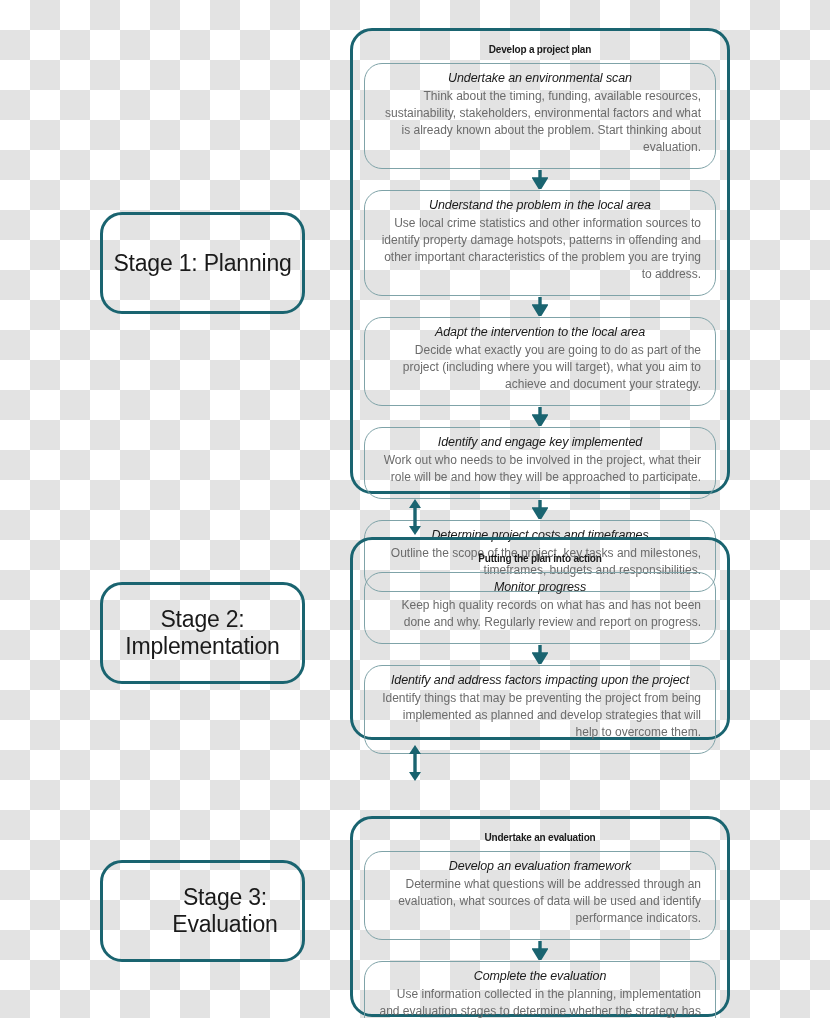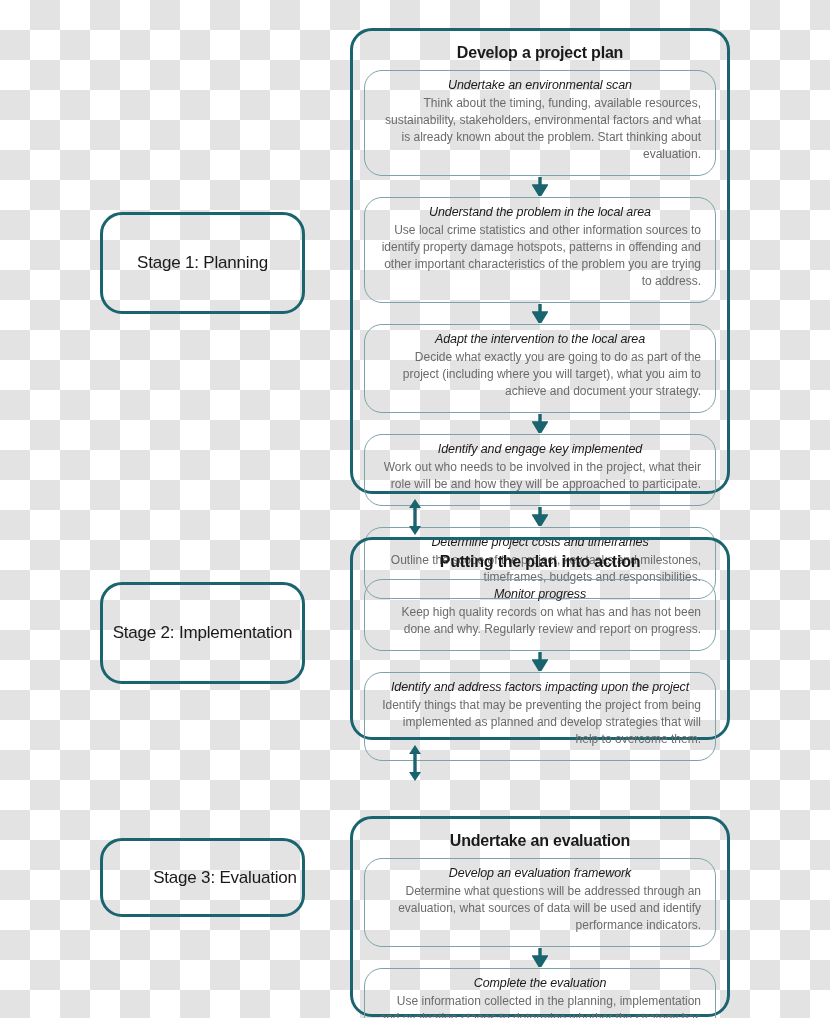--- a/index.html
+++ b/index.html
@@ -34,46 +34,46 @@
     width: 205px;
     border: 3px solid #1a6470;
     border-radius: 22px;
     background: transparent;
     display: flex;
     align-items: center;
     justify-content: center;
     box-sizing: border-box;
   }
   .stage-label-text {
-    font-size: 17px;
+    font-size: 23px;
     color: #1a1a1a;
     text-align: center;
     letter-spacing: -0.2px;
   }
   #stage-label-1 { top: 212px; height: 102px; }
   #stage-label-2 { top: 582px; height: 102px; }
-  #stage-label-3 { top: 838px; height: 79px; padding-left: 45px; }
+  #stage-label-3 { top: 860px; height: 102px; padding-left: 45px; }
 
   
   .stage-box {
     position: absolute;
     left: 350px;
     width: 380px;
     border: 3px solid #1a6470;
     border-radius: 22px;
     background: transparent;
     box-sizing: border-box;
     padding: 10px 11px 12px 11px;
   }
   #stage-box-1 { top: 28px;  height: 466px; }
   #stage-box-2 { top: 537px; height: 203px; }
   #stage-box-3 { top: 816px; height: 201px; }
 
   .stage-heading {
-    font-size: 16px;
+    font-size: 10px;
     font-weight: bold;
     color: #1a1a1a;
     text-align: center;
     margin: 3px 0 8px 0;
     letter-spacing: -0.2px;
   }
 
   
   .step {
     border: 1.5px solid #7fa3a8;

